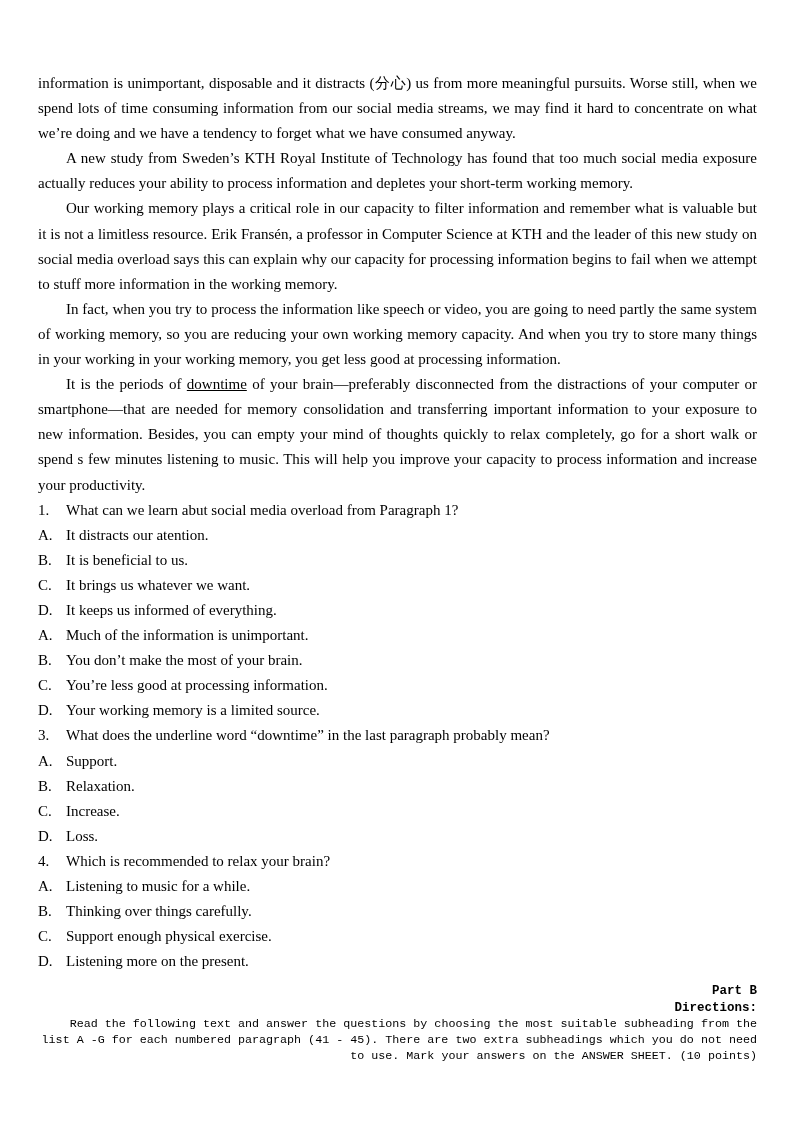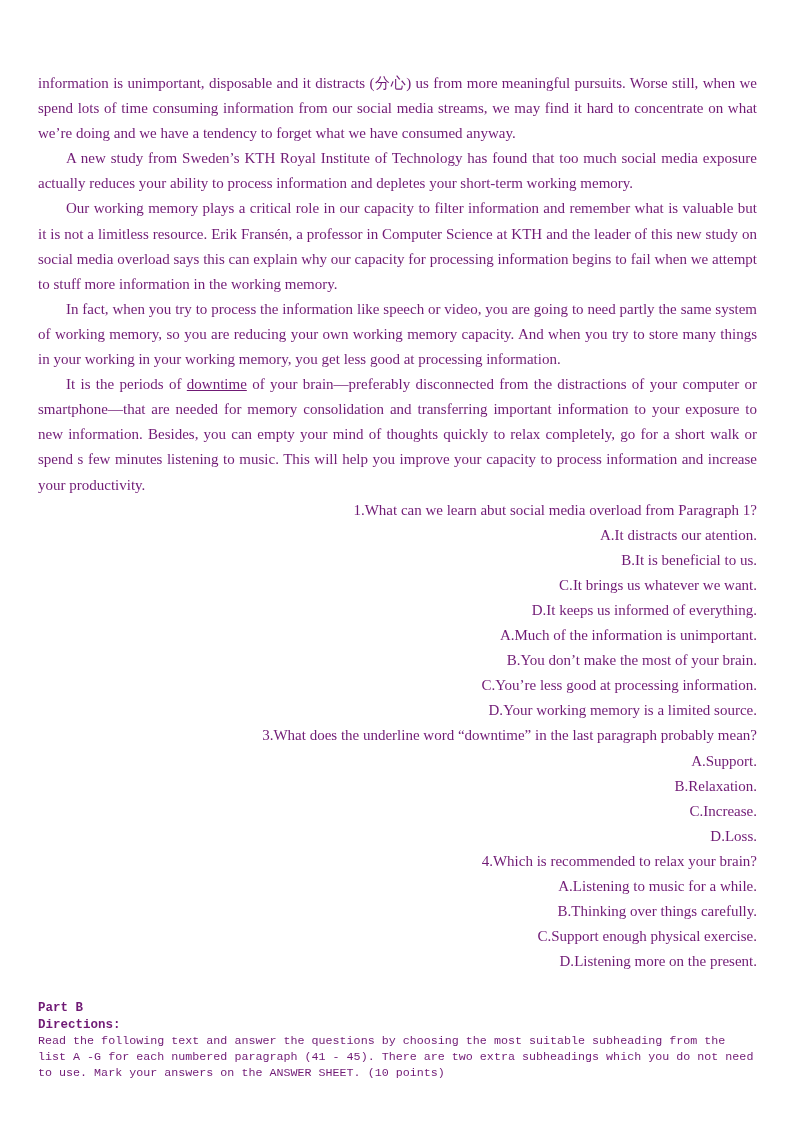--- a/index.html
+++ b/index.html
@@ -13,38 +13,39 @@
     color: #000000;
   }
   .content {
     position: absolute;
     left: 38px;
     top: 71px;
     width: 719px;
     font-family: "Liberation Serif", "DejaVu Serif", serif;
     font-size: 15px;
     line-height: 25.1px;
-    color: #701a75;
+    color: #000000;
   }
   .para {
     text-align: justify;
   }
   .para.indent { text-indent: 28px; }
   .uword { text-decoration: underline; }
-  .qline { white-space: nowrap; text-align: right; }
+  .qline { white-space: nowrap; }
   .qnum, .opt-label {
     display: inline-block;
     min-width: 28px;
   }
   .partb {
-    margin-top: 26px;
+    margin-top: 9px;
     font-family: "Liberation Mono", "DejaVu Sans Mono", monospace;
     font-size: 11.7px;
     line-height: 16.2px;
     white-space: nowrap;
+    text-align: right;
   }
   .partb .bold { font-weight: bold; font-size: 12.5px; }
 </style>
 </head>
 <body>
 
 <div class="page">
   <div class="content">
 
     <div class="para">information is unimportant, disposable and it distracts (分心) us from more meaningful pursuits. Worse still, when we spend lots of time consuming information from our social media streams, we may find it hard to concentrate on what we’re doing and we have a tendency to forget what we have consumed anyway.</div>

